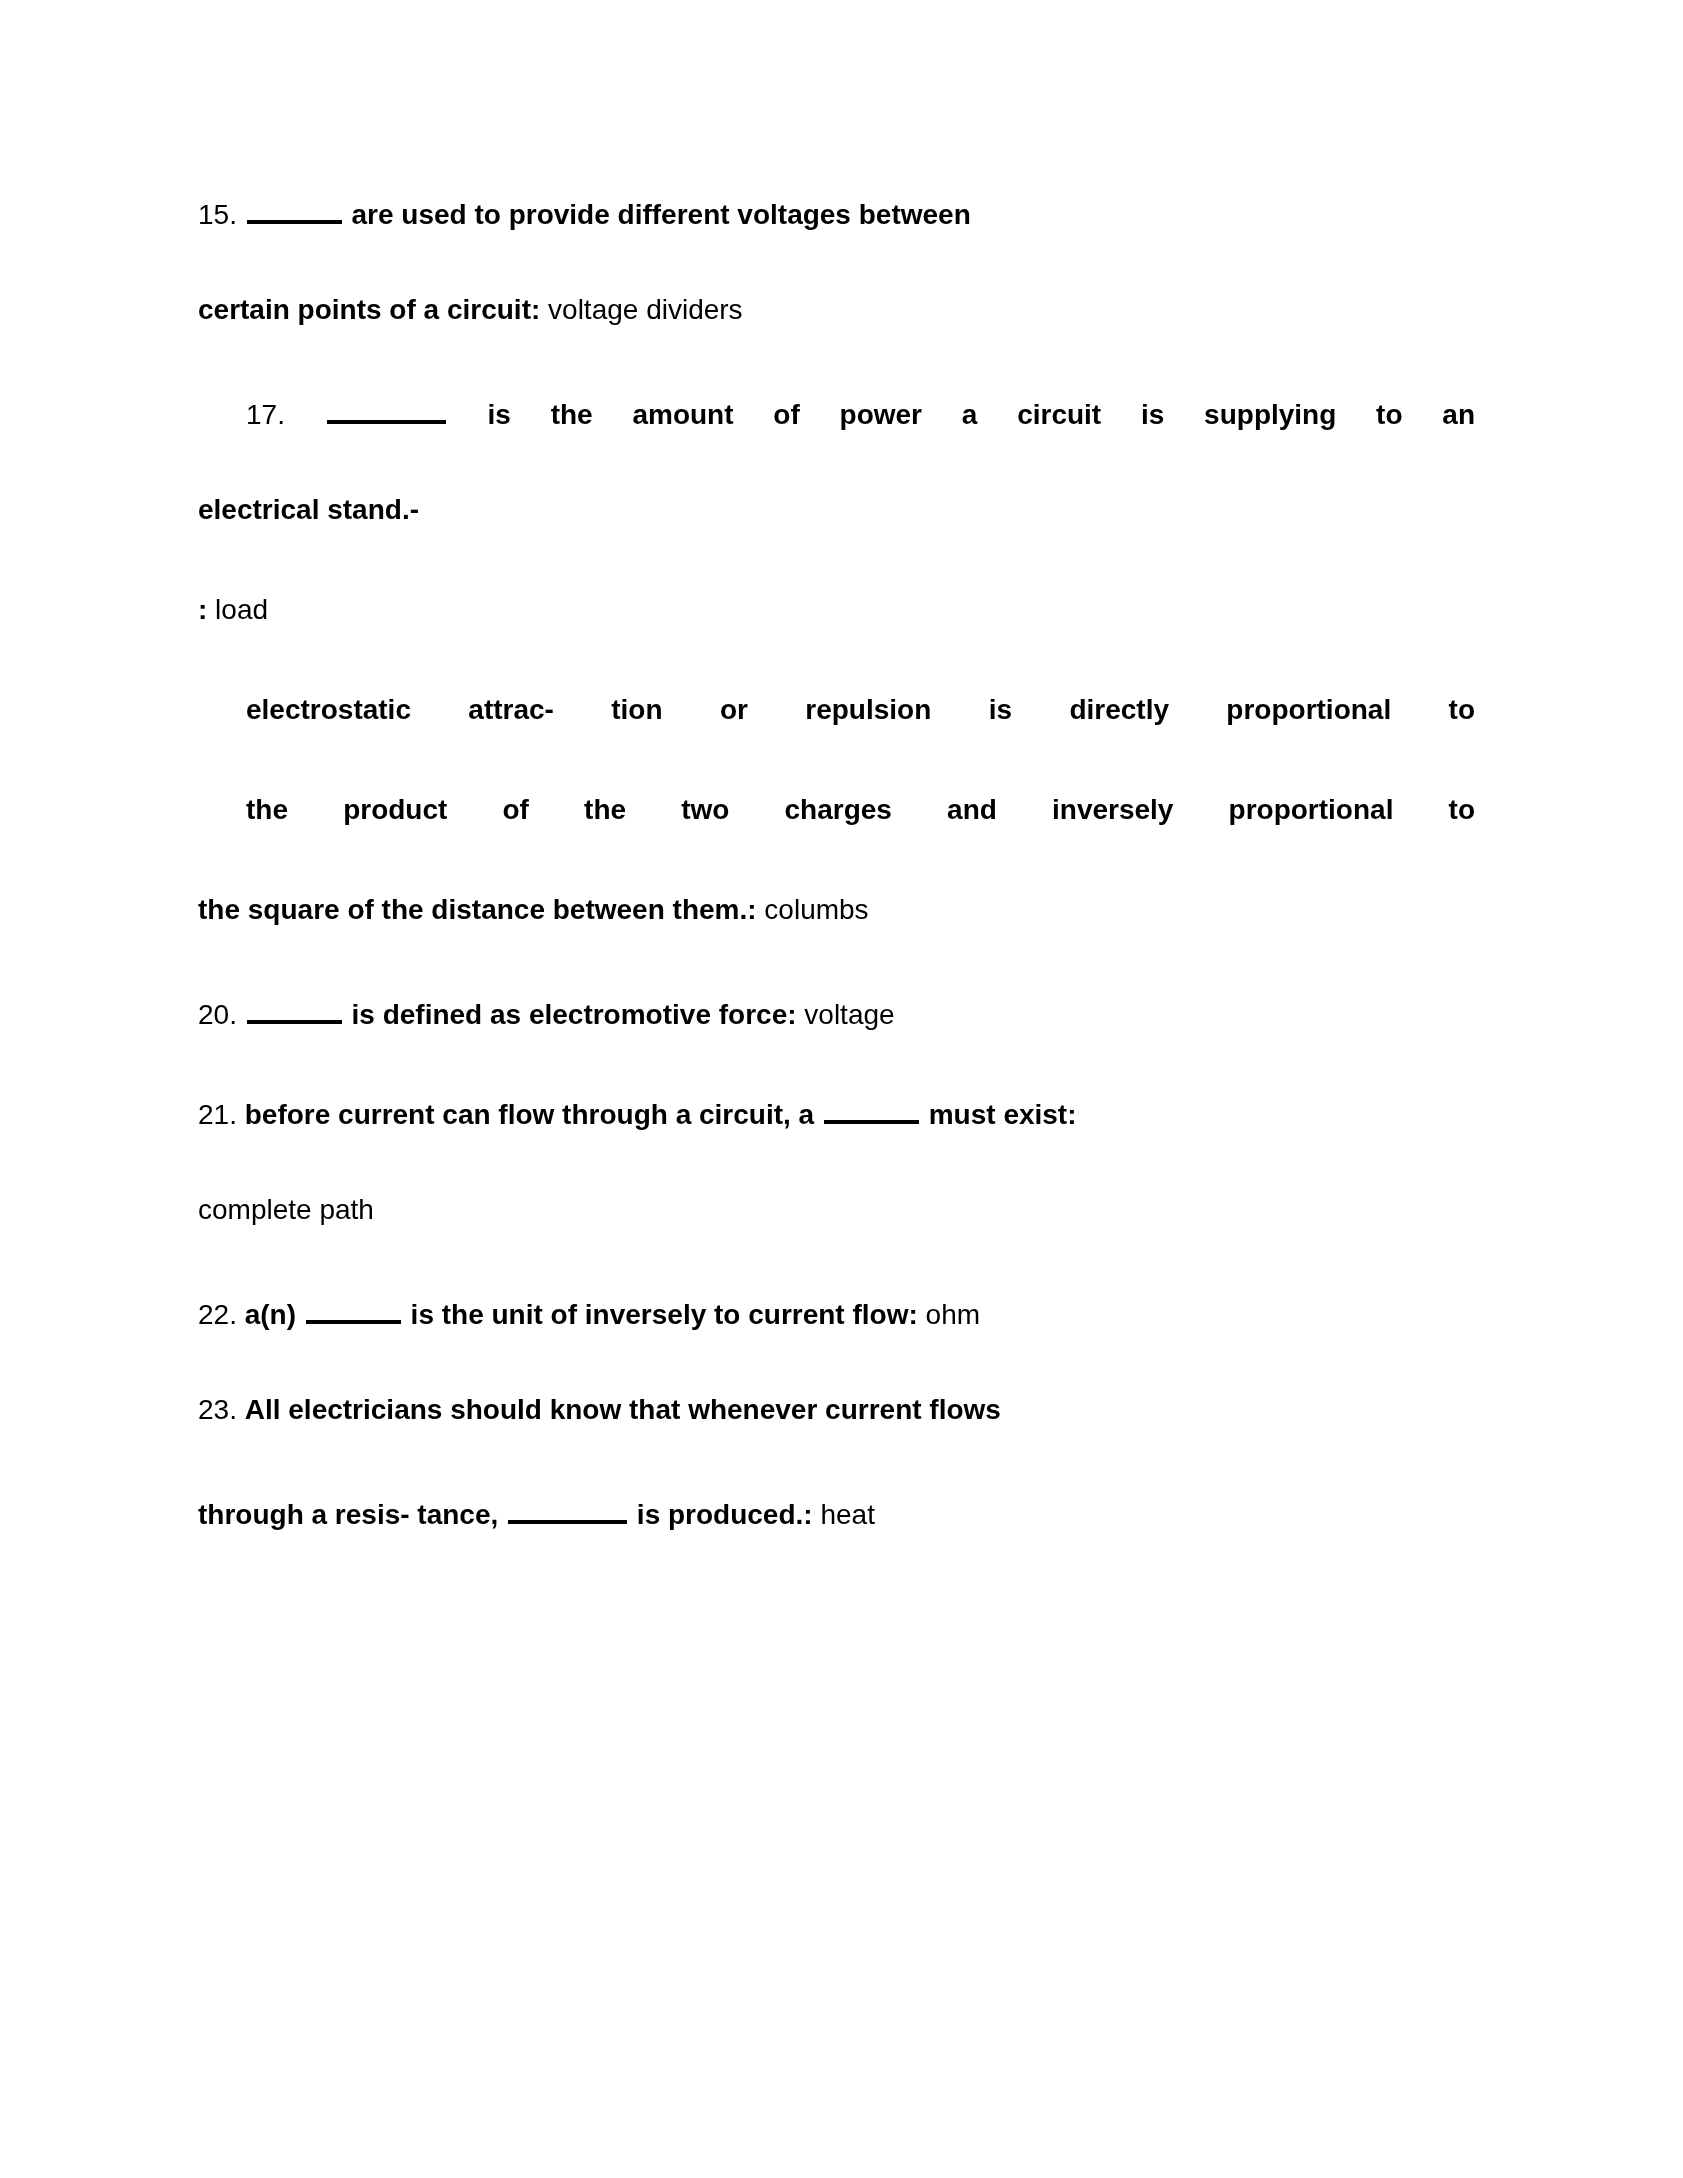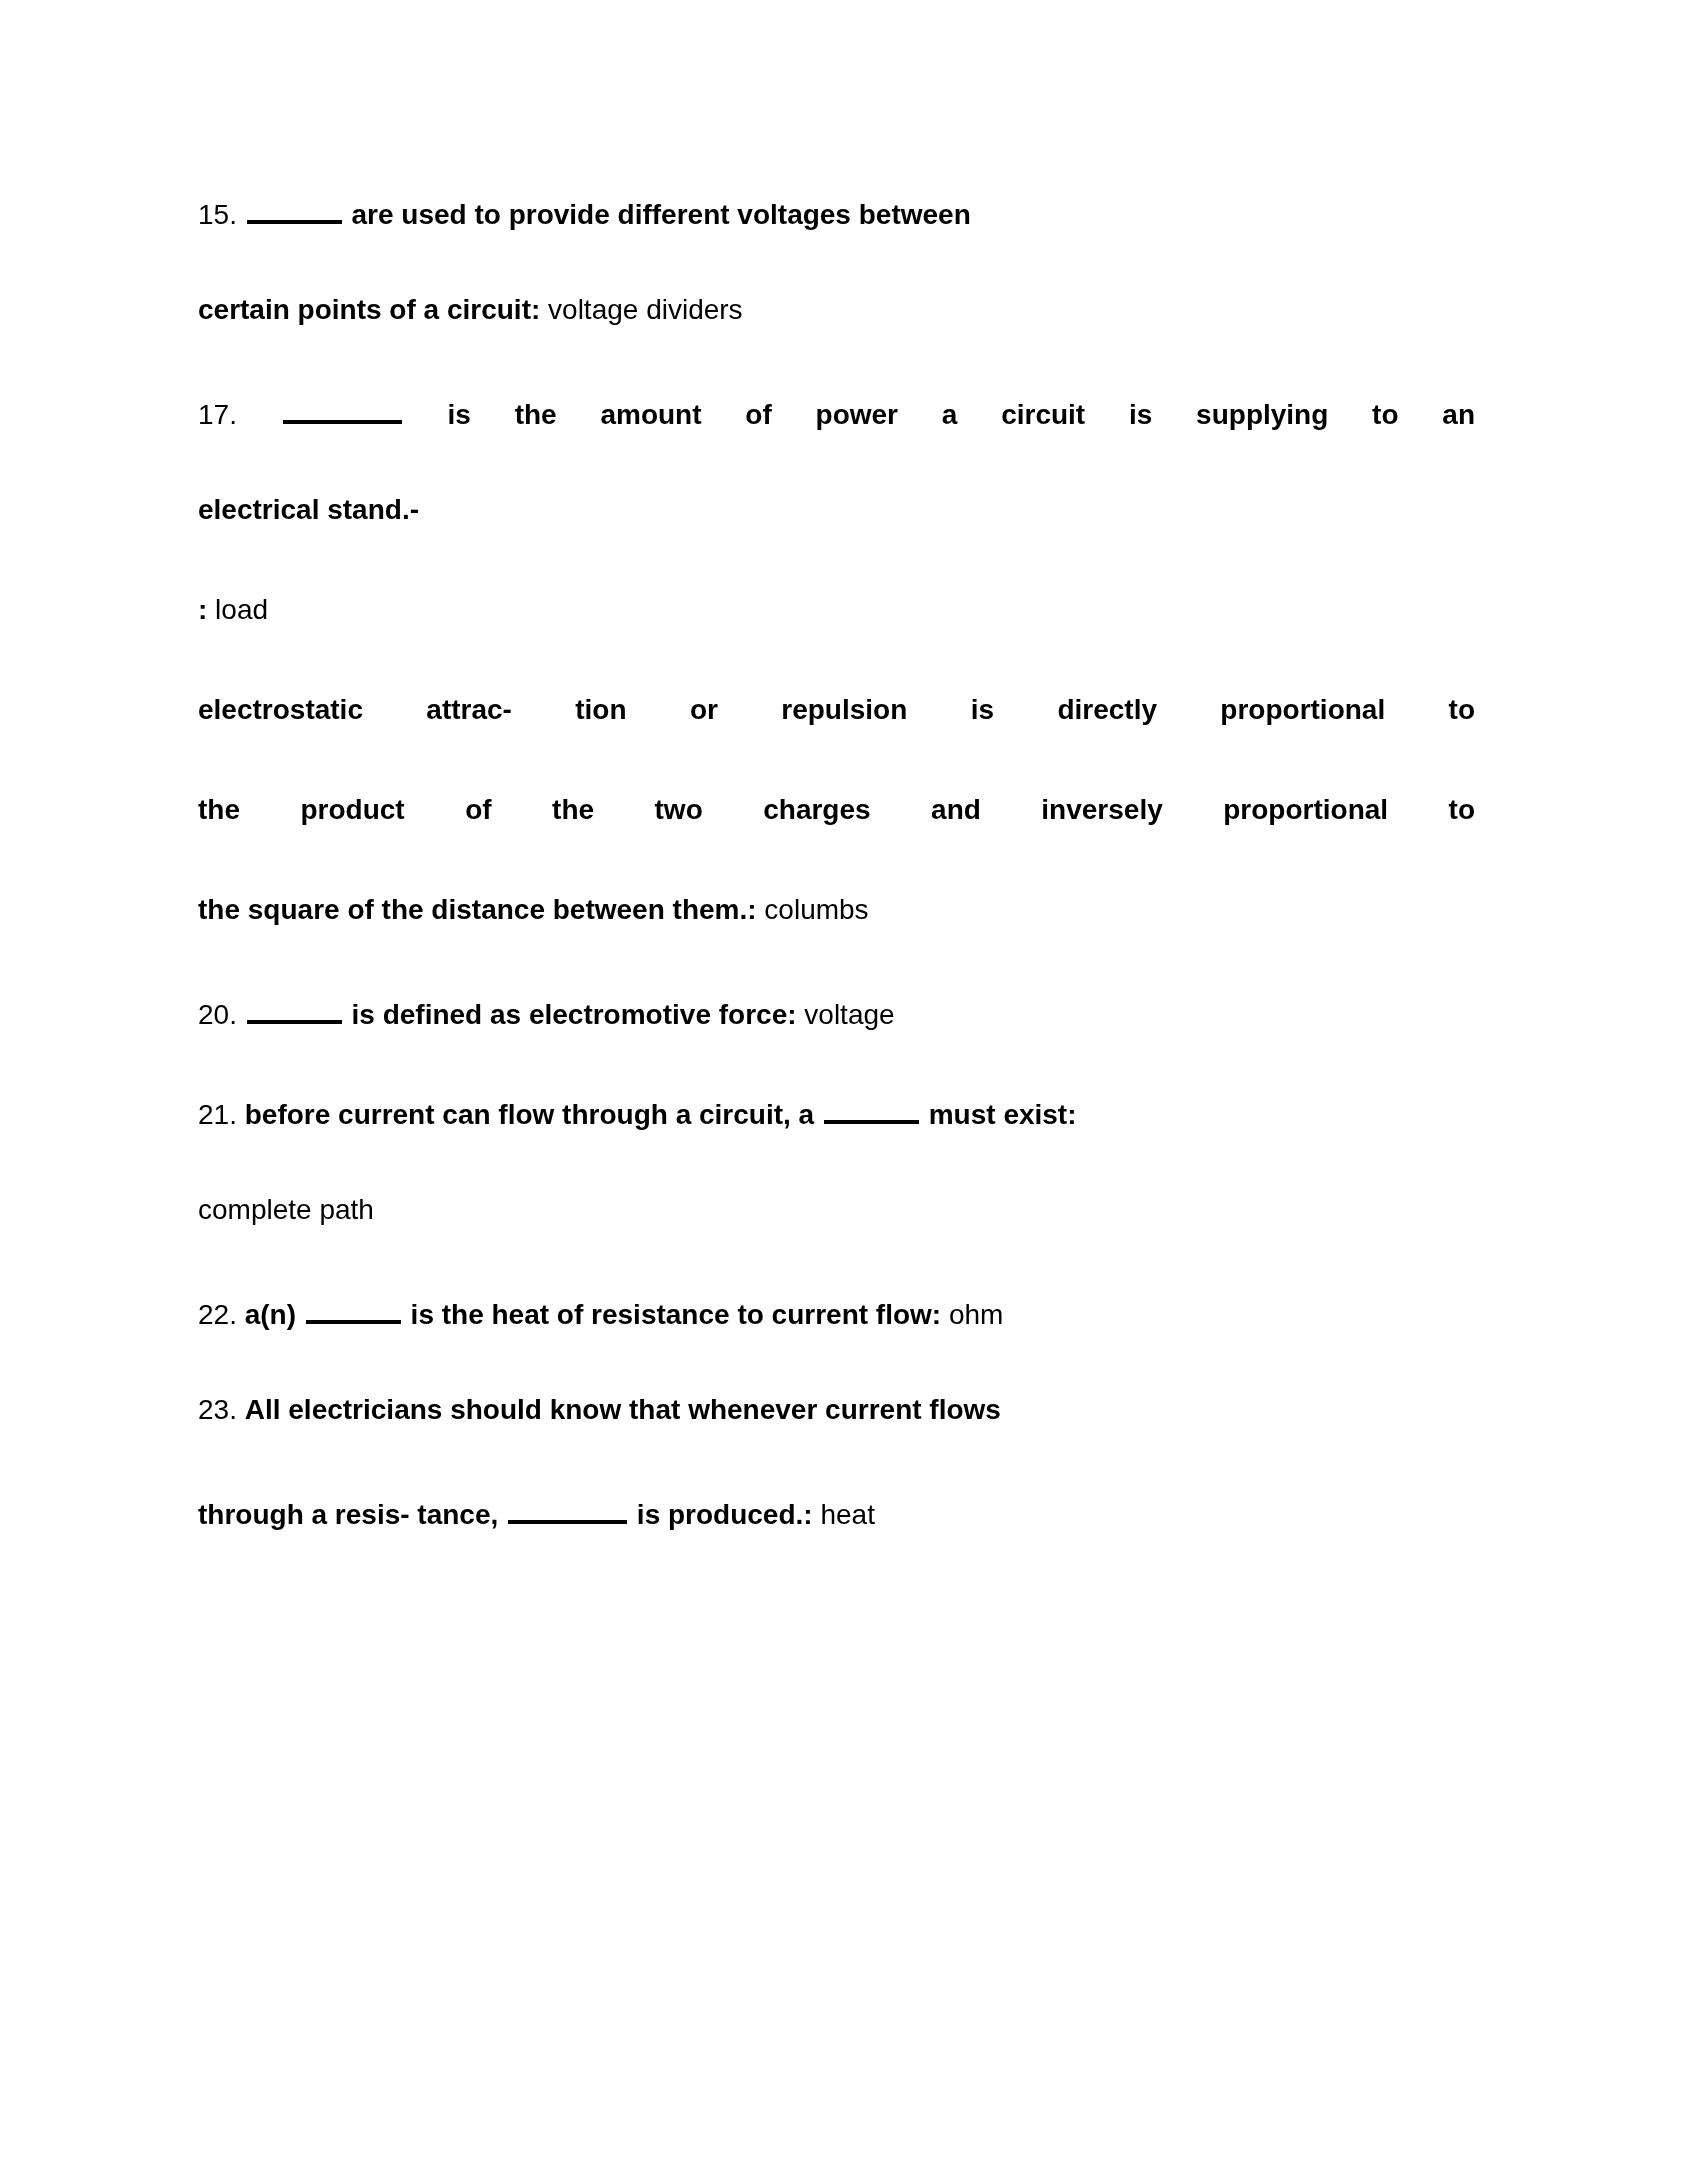--- a/index.html
+++ b/index.html
@@ -23,20 +23,21 @@
     }
     .line {
       height: 100px;
       font-size: 28px;
       line-height: 51px;
       white-space: nowrap;
     }
     .line.justify {
       text-align: justify;
       text-align-last: justify;
+      margin-left: 48px;
     }
     .num { font-weight: normal; }
     .q { font-weight: bold; }
     .a { font-weight: normal; text-align: center; }
     .blank {
       display: inline-block;
       border-bottom: 4px solid #000;
       height: 36px;
       vertical-align: baseline;
       margin: 0 2px;
@@ -88,21 +89,21 @@
   <div class="line">
     <span class="num">21.</span>
     <span class="q">before current can flow through a circuit, a </span><span class="blank b4"></span><span class="q"> must exist:</span>
   </div>
   <div class="line">
     <span class="a">complete path</span>
   </div>
 
   <div class="line">
     <span class="num">22.</span>
-    <span class="q">a(n) </span><span class="blank b4"></span><span class="q"> is the heat of resistance to current flow:</span><span class="a"> ohm</span>
+    <span class="q">a(n) </span><span class="blank b4"></span><span class="q"> is the unit of inversely to current flow:</span><span class="a"> ohm</span>
   </div>
 
   <div class="line">
     <span class="num">23.</span>
     <span class="q">All electricians should know that whenever current flows</span>
   </div>
   <div class="line">
     <span class="q">through a resis- tance, </span><span class="blank b5"></span><span class="q"> is produced.:</span><span class="a"> heat</span>
   </div>
 

